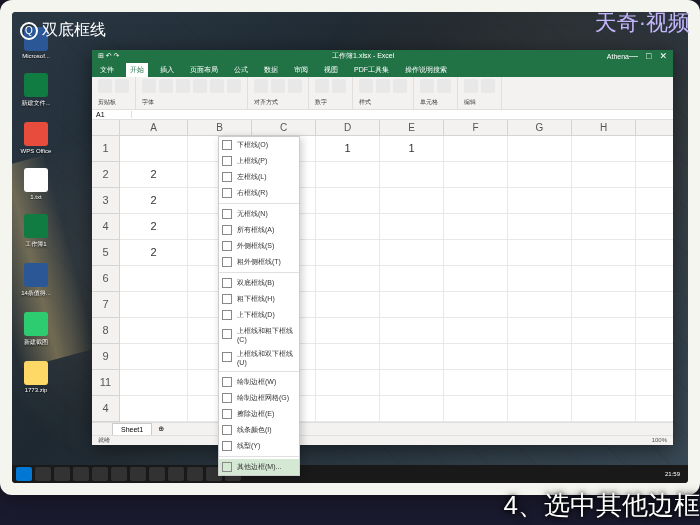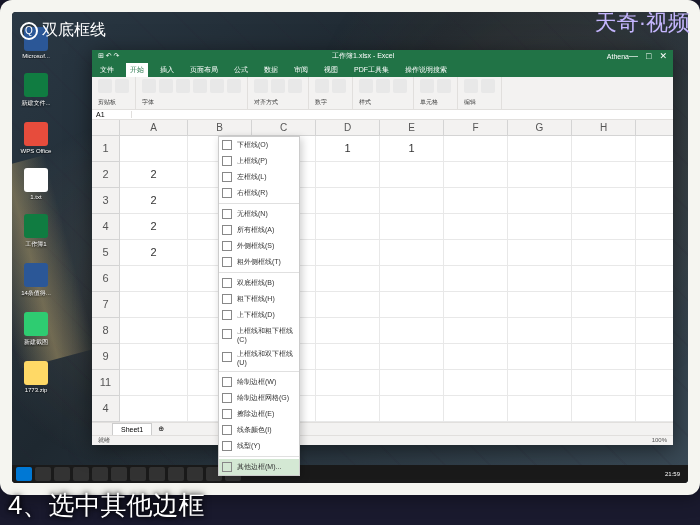--- a/index.html
+++ b/index.html
@@ -51,21 +51,21 @@
 .menu-item .micon{position:absolute;left:3px;width:10px;height:10px;border:1px solid #888}
 .menu-sep{height:1px;background:#e0e0e0;margin:2px 0}
 .menu-item.highlighted{background:#d4e8d4}
 .statusbar{height:14px;background:#f3f2f1;border-top:1px solid #e1dfdd;display:flex;align-items:center;font-size:6px;padding:0 6px;justify-content:space-between;color:#555}
 .sheet-tabs{height:16px;background:#f3f2f1;border-top:1px solid #e1dfdd;display:flex;align-items:center;font-size:7px;padding:0 20px}
 .sheet-tab{padding:2px 8px;background:#fff;border:1px solid #ccc;border-bottom:none}
 .taskbar{position:absolute;bottom:0;left:0;right:0;height:18px;background:#1a1a1a;display:flex;align-items:center;padding:0 4px;gap:3px;z-index:5}
 .tb-item{width:16px;height:14px;background:#333;border-radius:2px}
 .tb-start{background:#0078d4}
 .tb-time{margin-left:auto;color:#fff;font-size:6px;padding:0 4px}
-.subtitle{position:absolute;bottom:2px;left:8px;right:0;text-align:left;color:#fff;font-size:26px;z-index:100;text-shadow:0 0 4px #000,0 0 8px #000}
+.subtitle{position:absolute;bottom:2px;left:0;right:0;text-align:right;color:#fff;font-size:26px;z-index:100;text-shadow:0 0 4px #000,0 0 8px #000}
 .wheat{position:absolute;left:-20px;top:150px;width:80px;height:200px;background:linear-gradient(90deg,transparent,rgba(220,190,120,.4),transparent);transform:rotate(-15deg);z-index:1}
 </style>
 </head>
 <body>
 
 <div class="watermark-tl">
   <span class="q-icon">Q</span>
   <span>双底框线</span>
 </div>
 <div class="watermark-tr">天奇·视频</div>

